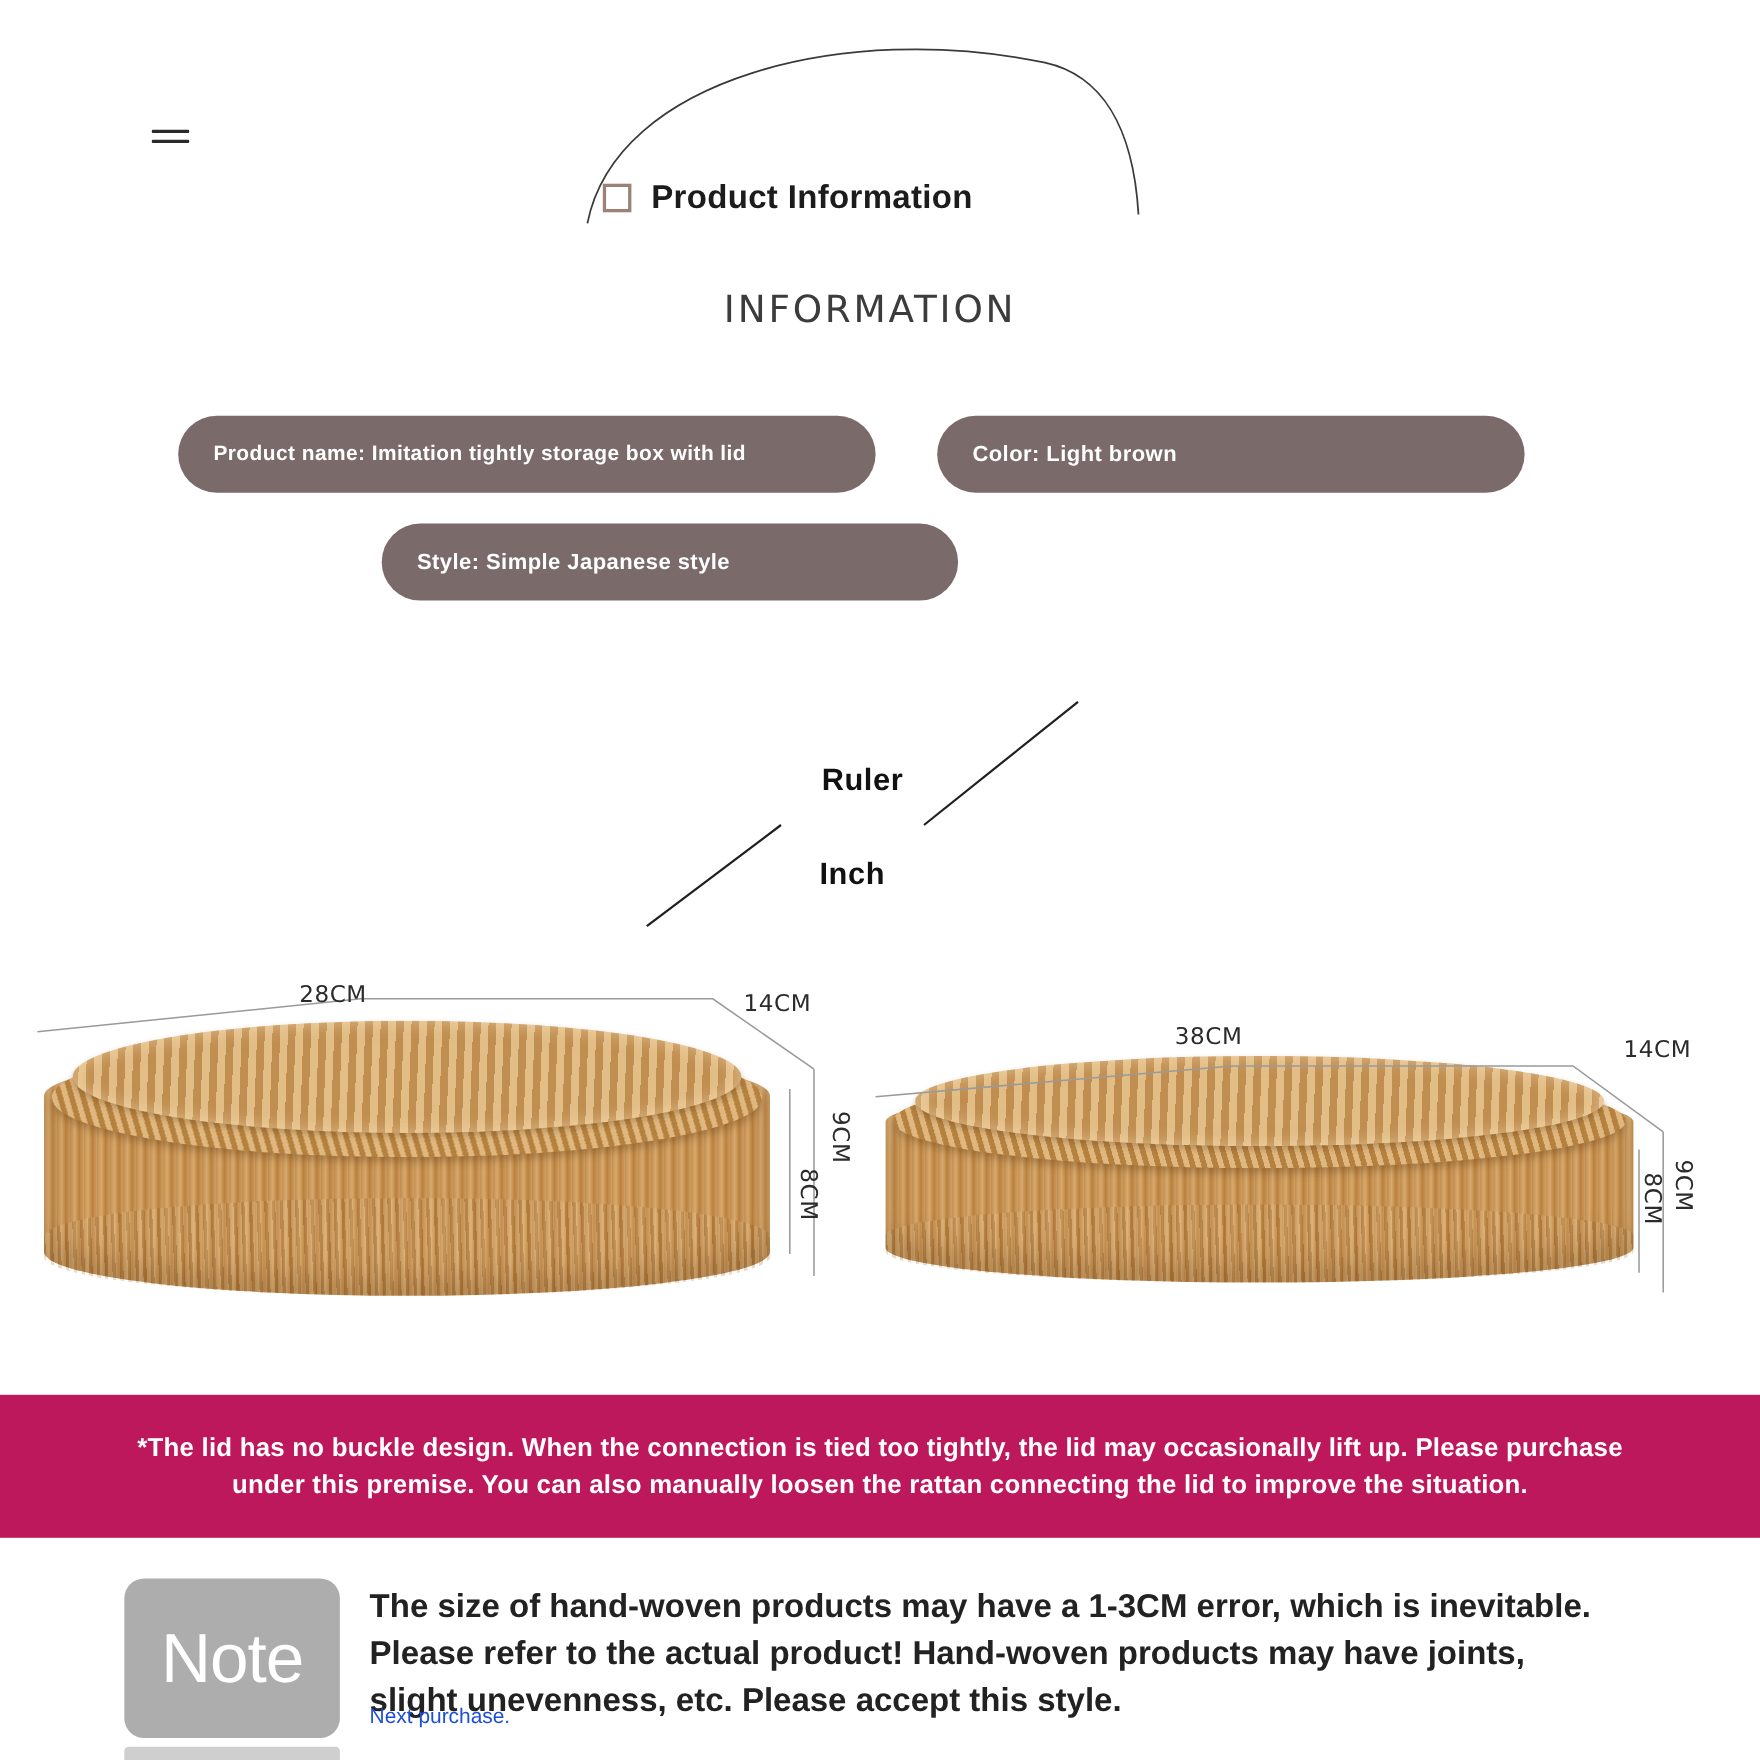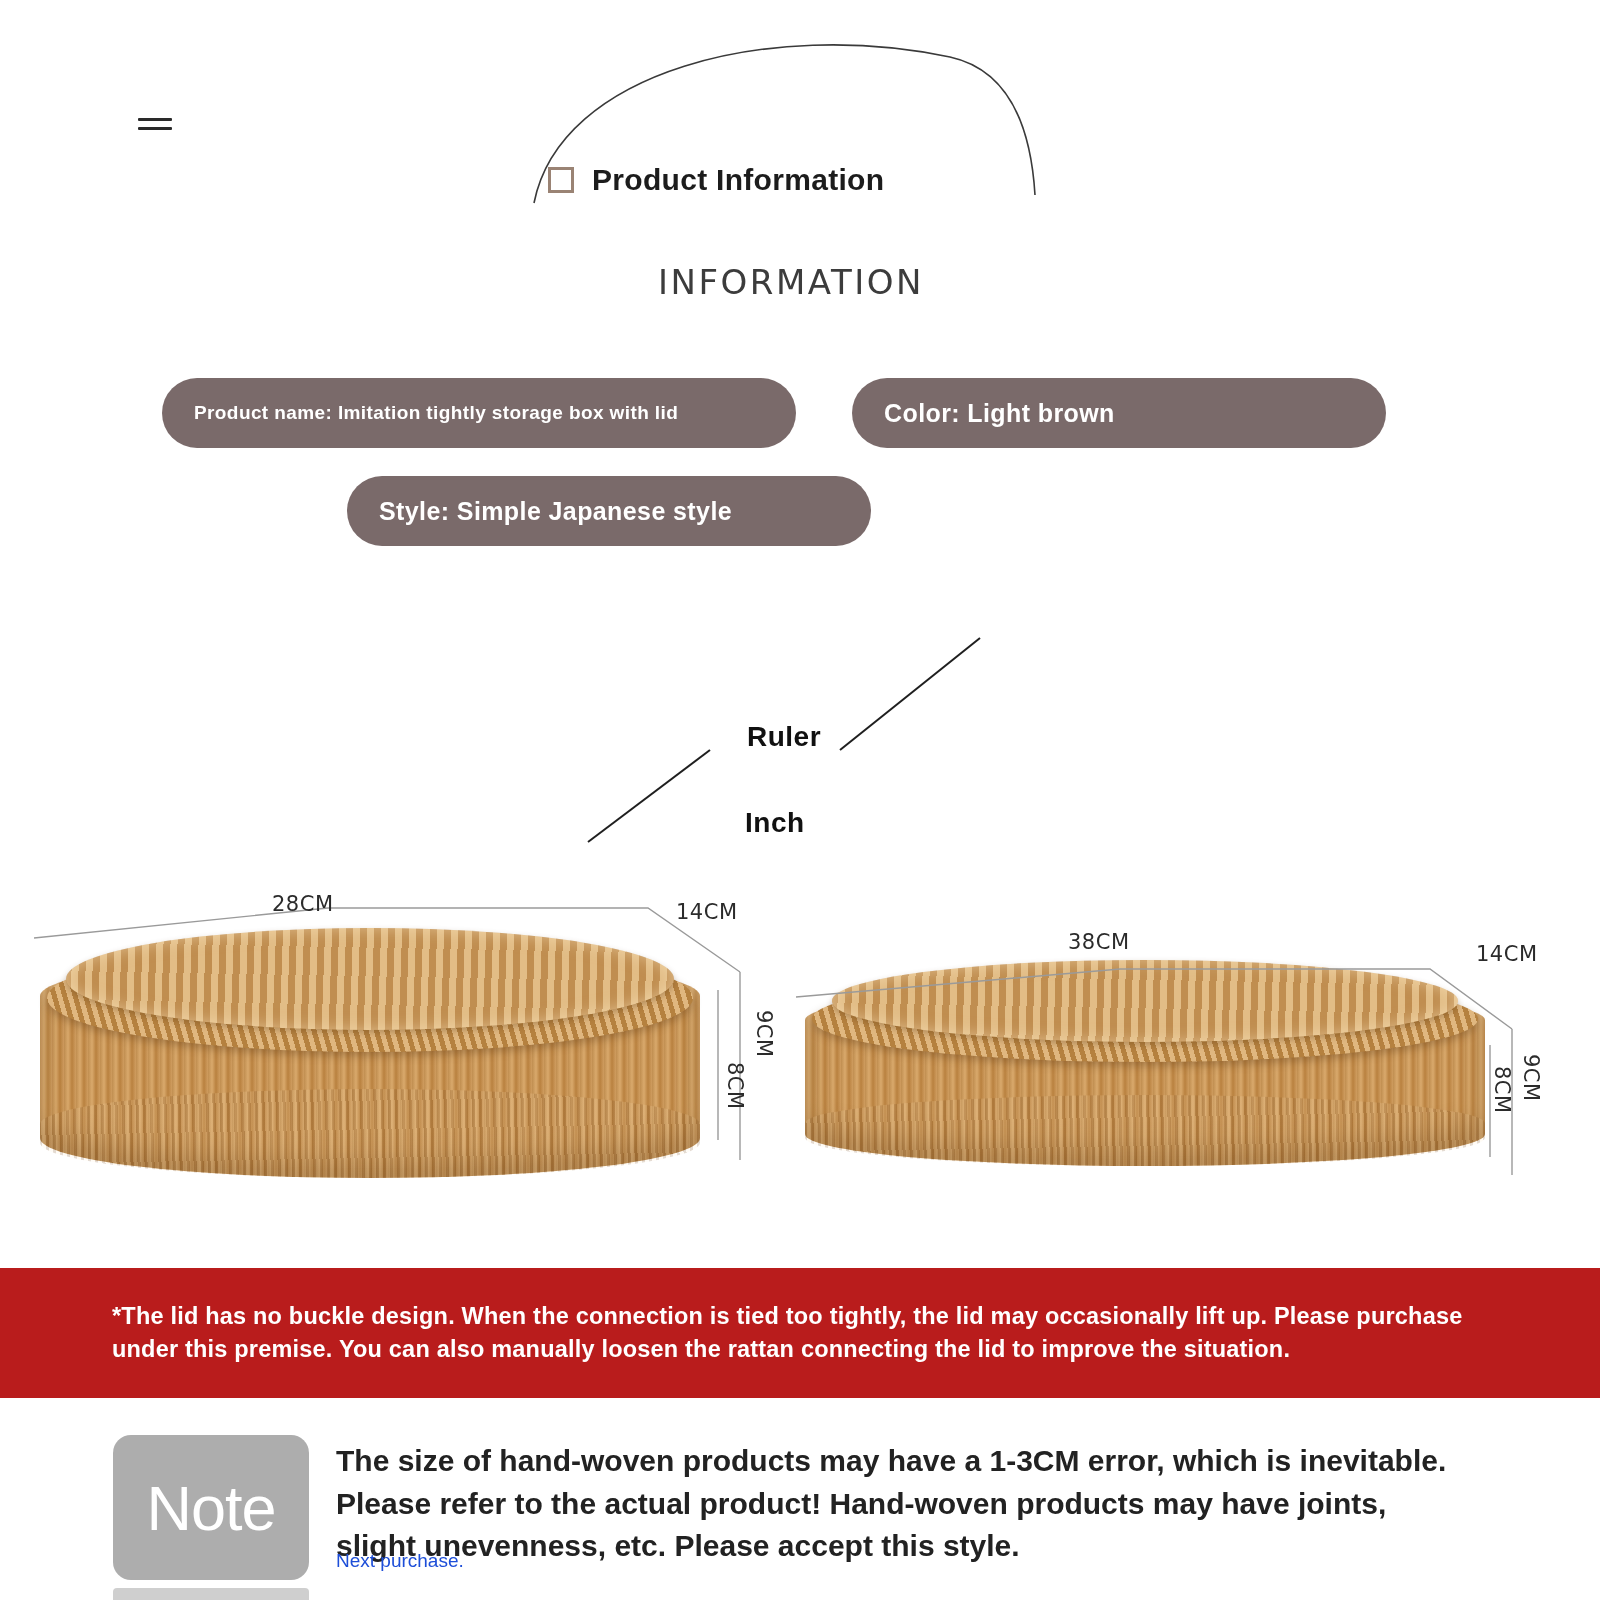--- a/index.html
+++ b/index.html
@@ -83,38 +83,37 @@
     margin-bottom: 28px;
   }
   .pill {
     background: #7a6a6a;
     color: #ffffff;
     border-radius: 40px;
     height: 70px;
     display: flex;
     align-items: center;
     padding: 0 32px;
-    font-size: 25px;
+    font-size: 20px;
     font-weight: bold;
     letter-spacing: 0.4px;
   }
   .pill.small-text { font-size: 19px; line-height: 1.25; }
   .p-name  { width: 634px; }
   .p-color { width: 534px; margin-left: 56px; }
   .p-mat   { width: 505px; }
   .p-style { width: 524px; margin-left: 185px; }
 
   
   .ruler-label, .inch-label {
     position: absolute;
     font-size: 28px;
     font-weight: bold;
     color: #111;
     letter-spacing: 0.5px;
-    margin-top: 28px;
   }
   .ruler-label { left: 747px; top: 693px; }
   .inch-label  { left: 745px; top: 779px; }
   .leader { position: absolute; }
 
   
   .products { position: absolute; top: 880px; left: 0; width: 1600px; height: 360px; }
 
   .basket {
     position: absolute;
@@ -175,25 +174,26 @@
     text-orientation: mixed;
   }
 
   
   .warning {
     position: absolute;
     left: 0;
     top: 1268px;
     width: 1600px;
     height: 130px;
-    background: #b91c1c;
+    background: #be185d;
     color: #ffffff;
     display: flex;
     align-items: center;
     justify-content: center;
+    text-align: center;
     padding: 0 112px;
     font-size: 23.5px;
     font-weight: bold;
     line-height: 1.42;
     letter-spacing: 0.2px;
   }
 
   
   .note-box {
     position: absolute;

